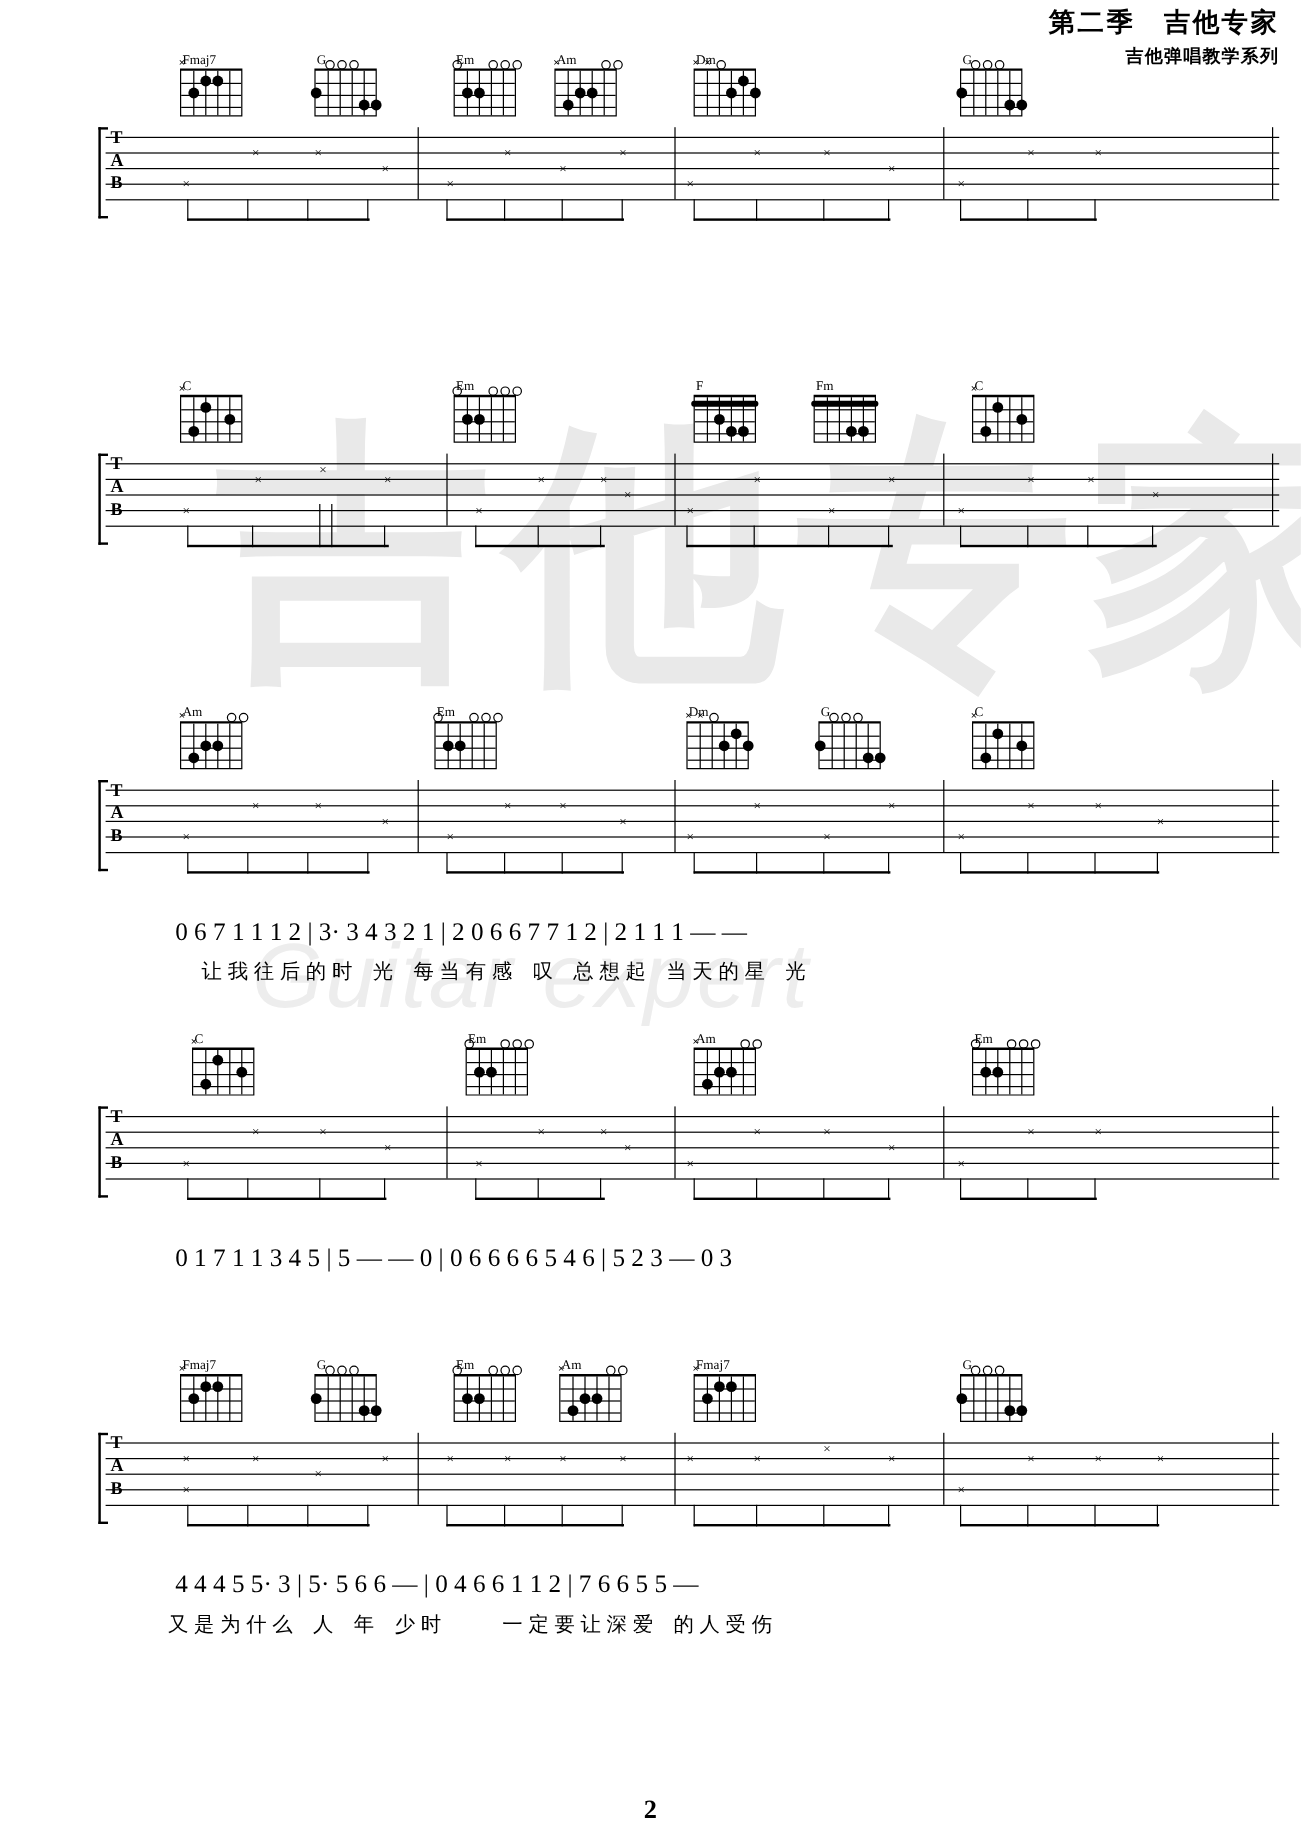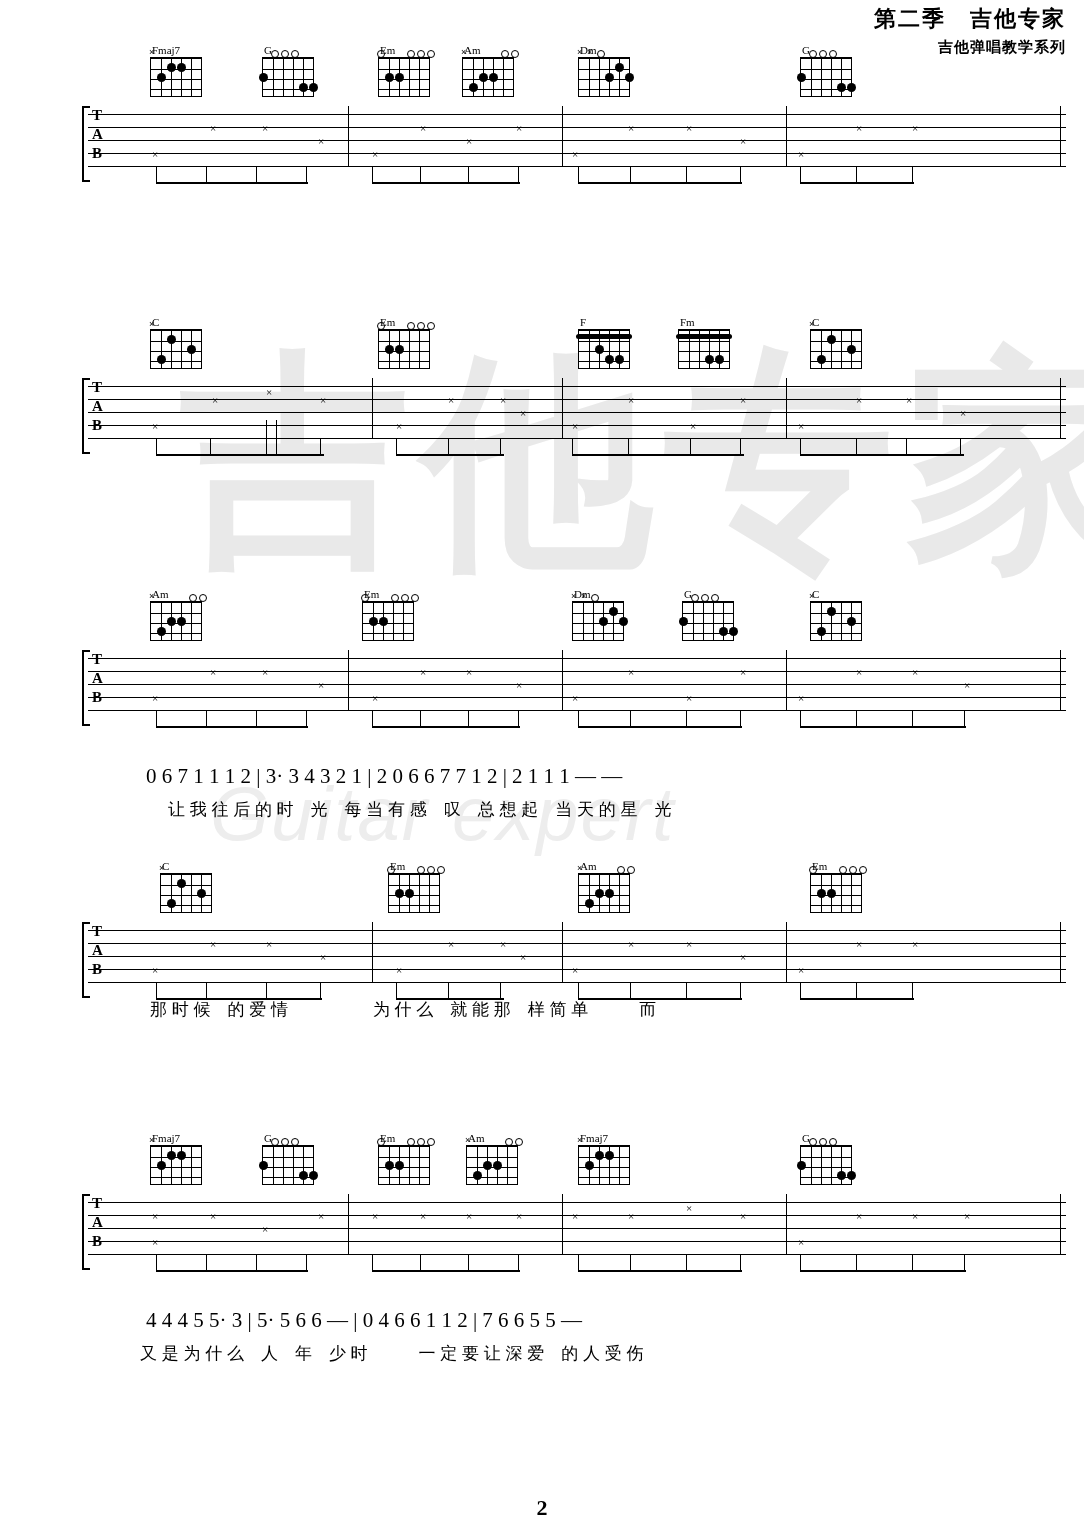--- a/index.html
+++ b/index.html
@@ -675,22 +675,22 @@
     <div class="stem" style="left:630px;top:60px;height:18px"></div>
     <div class="stem" style="left:686px;top:60px;height:18px"></div>
     <div class="stem" style="left:740px;top:60px;height:18px"></div>
     <div class="beam" style="left:578px;top:76px;width:164px"></div>
     <div class="stem" style="left:800px;top:60px;height:18px"></div>
     <div class="stem" style="left:856px;top:60px;height:18px"></div>
     <div class="stem" style="left:912px;top:60px;height:18px"></div>
     <div class="beam" style="left:800px;top:76px;width:114px"></div>
   </div>
 
-  <div class="lyr">
-    <div class="ly" style="left:150px">那 时 候　的 爱 情　　　　　为 什 么　就 能 那　样 简 单　　　而</div>
+  <div class="mel" style="margin-top:38px">
+    <div class="note" style="left:146px">0  1 7 1 1  3 4 5 | 5  —  —  0 | 0  6 6 6 6 5 4 6 | 5 2 3  —  0 3</div>
   </div>
 </div>
 
 <div class="system" style="top:1132px">
   <div class="chords">
 
     <div class="chord" style="left:150px">
       <div class="cname">Fmaj7</div>
       <div class="grid">
         <div class="v" style="left:10px"></div>

